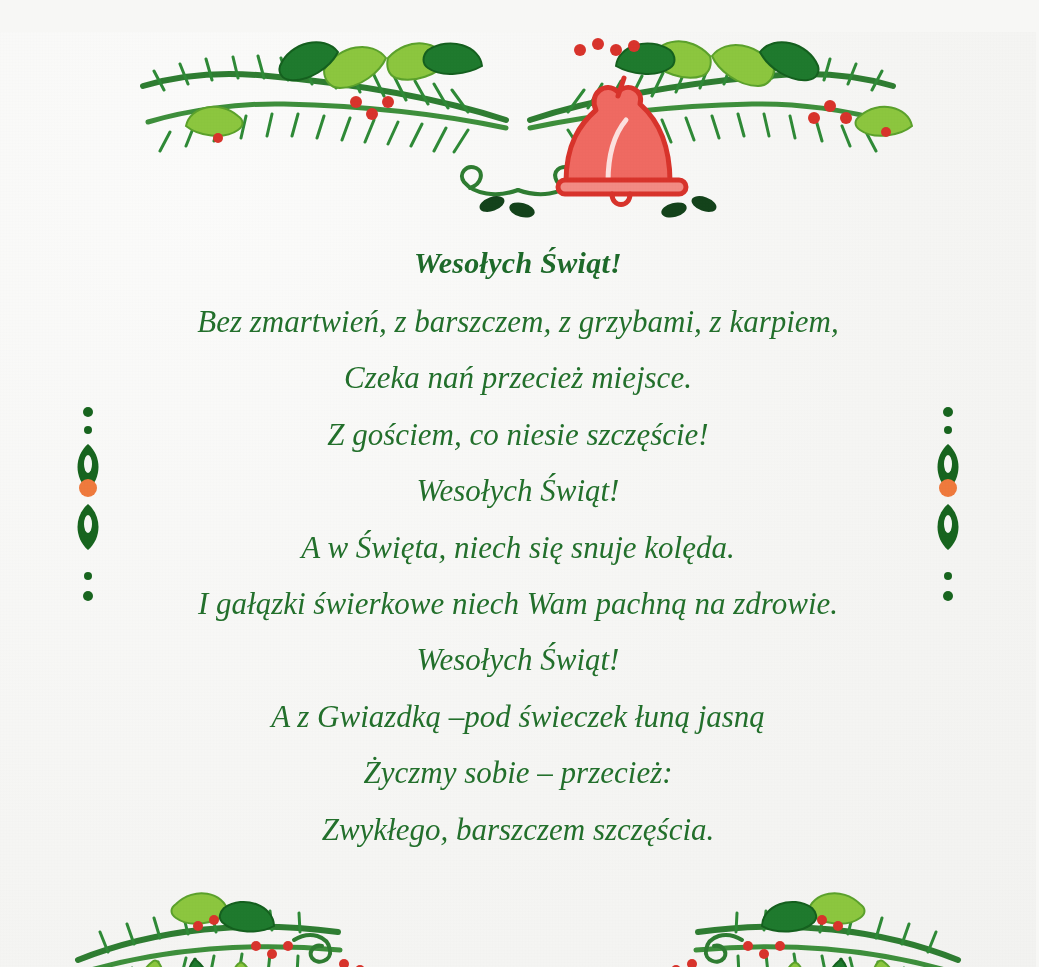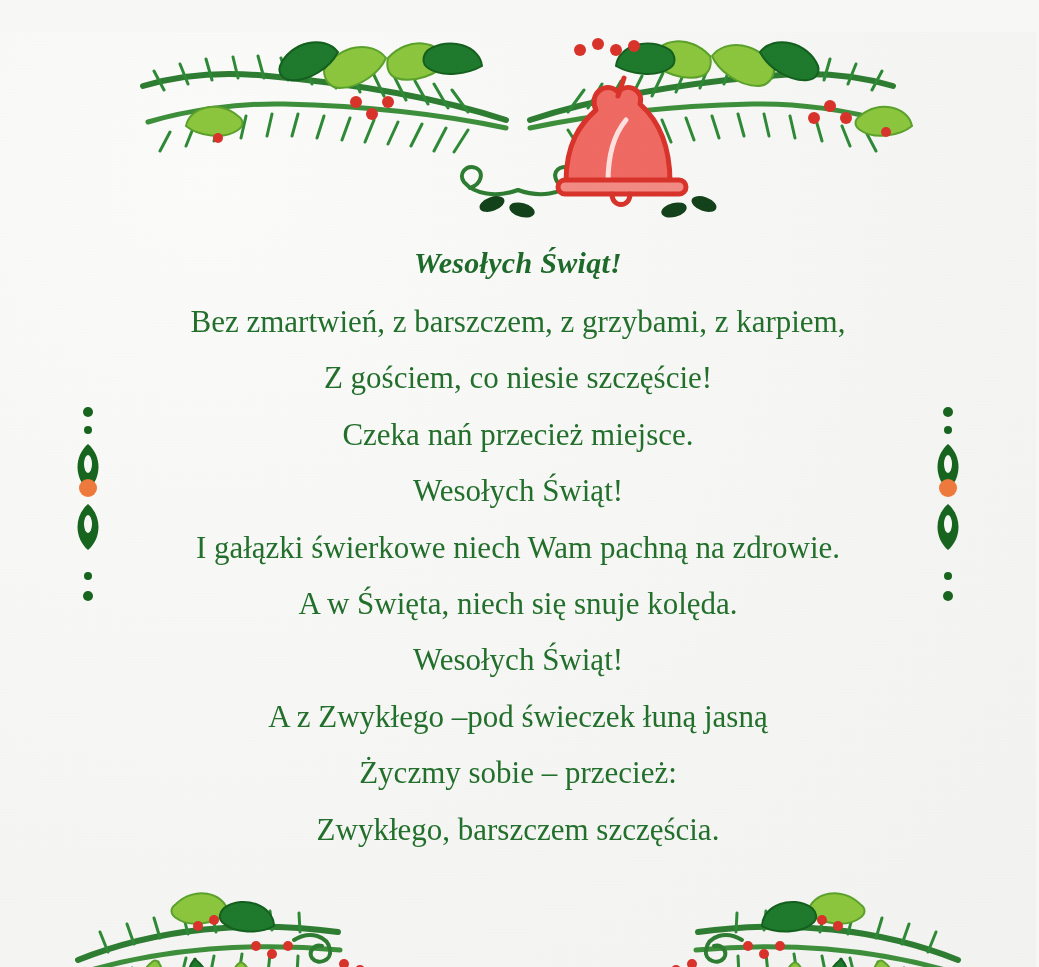--- a/index.html
+++ b/index.html
@@ -80,20 +80,21 @@
   #greeting {
     font-size: 30px;
     font-weight: bold;
     font-style: italic;
     letter-spacing: .3px;
     color: #1e6a2a;
     margin-bottom: 14px;
   }
   .line {
     font-size: 31px;
+    font-style: italic;
     line-height: 1.82;
     color: #23702c;
     white-space: nowrap;
   }
 </style>
 </head>
 <body>
 
 <div id="card">
 
@@ -257,24 +258,24 @@
               <circle cx="312" cy="106" r="5"></circle>
           </g>
         </g>
       </g>
     </svg>
   </div>
 
   <div id="poem">
     <div id="greeting">Wesołych Świąt!</div>
     <div class="line">Bez zmartwień, z barszczem, z grzybami, z karpiem,</div>
+    <div class="line">Czeka nań przecież miejsce.</div>
     <div class="line">Z gościem, co niesie szczęście!</div>
-    <div class="line">Czeka nań przecież miejsce.</div>
     <div class="line">Wesołych Świąt!</div>
+    <div class="line">A w Święta, niech się snuje kolęda.</div>
     <div class="line">I gałązki świerkowe niech Wam pachną na zdrowie.</div>
-    <div class="line">A w Święta, niech się snuje kolęda.</div>
     <div class="line">Wesołych Świąt!</div>
-    <div class="line">A z Zwykłego –pod świeczek łuną jasną</div>
+    <div class="line">A z Gwiazdką –pod świeczek łuną jasną</div>
     <div class="line">Życzmy sobie – przecież:</div>
     <div class="line">Zwykłego, barszczem szczęścia.</div>
   </div>
 
 </div>
 
 </body></html>

